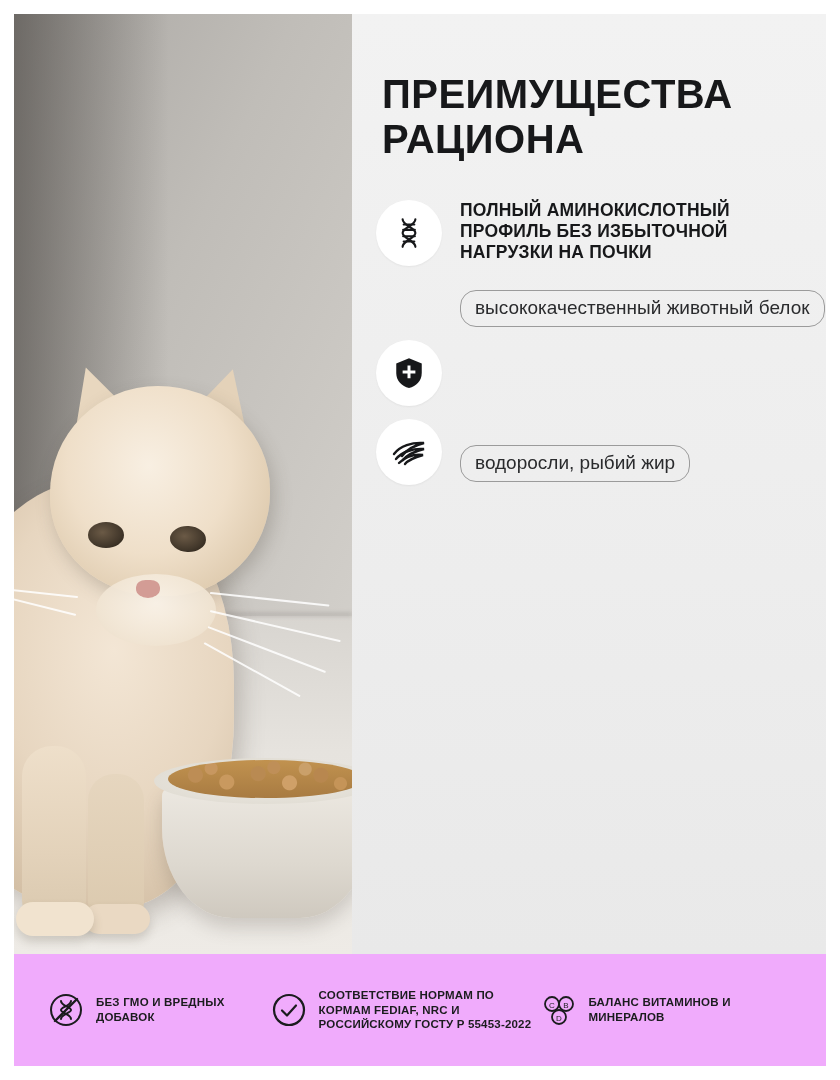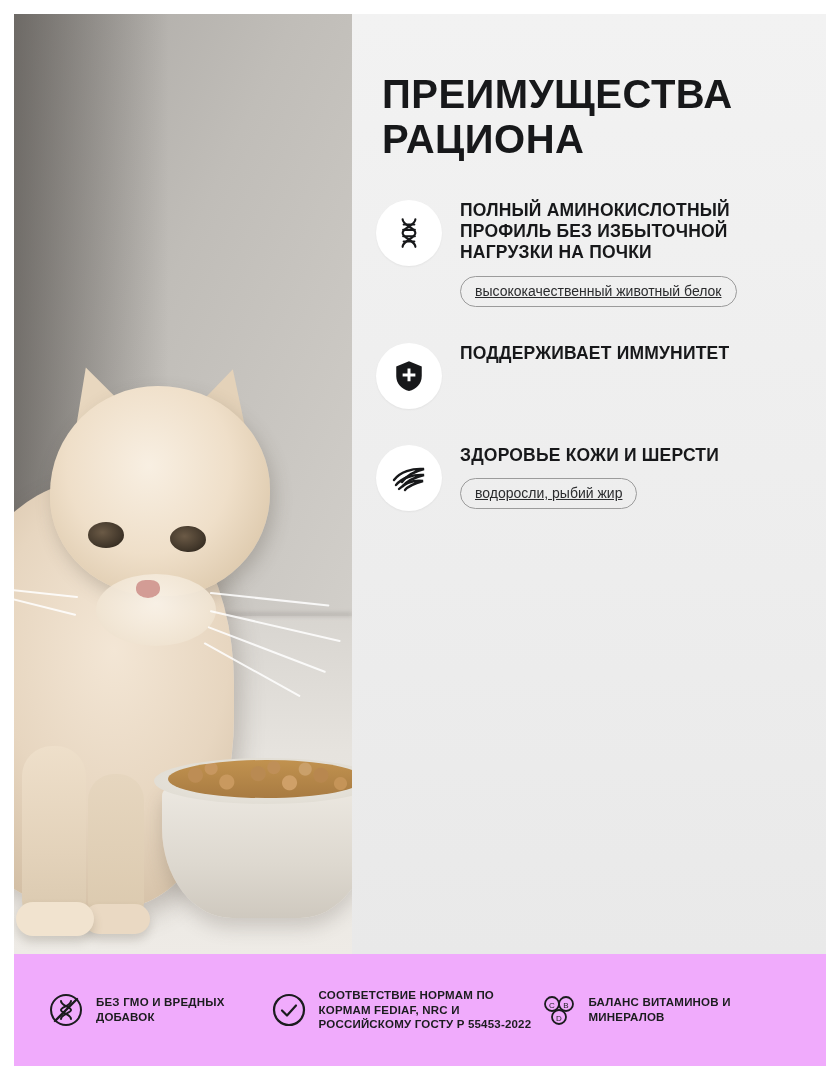--- a/index.html
+++ b/index.html
@@ -227,21 +227,21 @@
     letter-spacing: 0.5px;
     color: #17181a;
     margin: 10px 0 0 6px;
     text-transform: uppercase;
   }
 
   .benefits {
     margin-top: 36px;
     display: flex;
     flex-direction: column;
-    gap: 34px;
+    gap: 11px;
   }
   .benefit {
     display: flex;
     align-items: flex-start;
     gap: 18px;
   }
   .icon-circle {
     flex: 0 0 auto;
     width: 66px;
     height: 66px;
@@ -260,29 +260,28 @@
   .benefit-title {
     font-weight: bold;
     font-size: 17.5px;
     line-height: 1.22;
     letter-spacing: .2px;
     color: #17181a;
     text-transform: uppercase;
   }
   .tag {
     display: inline-block;
-    margin-top: 12px;
+    margin-top: 26px;
     padding: 6px 14px 7px 14px;
     border: 1px solid #9b9b9b;
     border-radius: 16px;
-    font-size: 14px;
+    font-size: 19px;
     color: #2a2b2d;
     background: transparent;
     white-space: nowrap;
-    text-decoration: underline;
   }
 
   
   .footer {
     width: 812px;
     height: 112px;
     background: #f0abfc;
     display: flex;
     align-items: center;
     justify-content: space-between;
@@ -371,34 +370,32 @@
 
 
           <div class="benefit">
             <div class="icon-circle">
               <svg width="34" height="34" viewBox="0 0 32 32" fill="#17181a">
                 <path d="M16 2 4 7v9c0 7.5 5.2 12.6 12 14 6.8-1.4 12-6.5 12-14V7L16 2z"></path>
                 <path d="M14.6 9h2.8v4.6H22v2.8h-4.6V21h-2.8v-4.6H10v-2.8h4.6z" fill="#ffffff"></path>
               </svg>
             </div>
             <div class="benefit-body">
-              <div class="benefit-title">ПОДДЕРЖИВАЕТ ИММУНИТЕТ</div>
             </div>
           </div>
 
           <div class="benefit">
             <div class="icon-circle">
               <svg width="38" height="30" viewBox="0 0 38 30" fill="none" stroke="#17181a" stroke-width="2.4" stroke-linecap="round">
                 <path d="M4 17C10 9 22 5 34 6 26 8 17 12 12 19"></path>
                 <path d="M6 22C12 15 23 11 34 12 26 14 18 17 13 23"></path>
                 <path d="M9 26c6-6 15-9 24-8-7 2-14 4-18 9"></path>
               </svg>
             </div>
             <div class="benefit-body">
-              <div class="benefit-title">ЗДОРОВЬЕ КОЖИ И ШЕРСТИ</div>
               <span class="tag">водоросли, рыбий жир</span>
             </div>
           </div>
 
 
         </div>
       </div>
     </div>
 
     <div class="footer">

